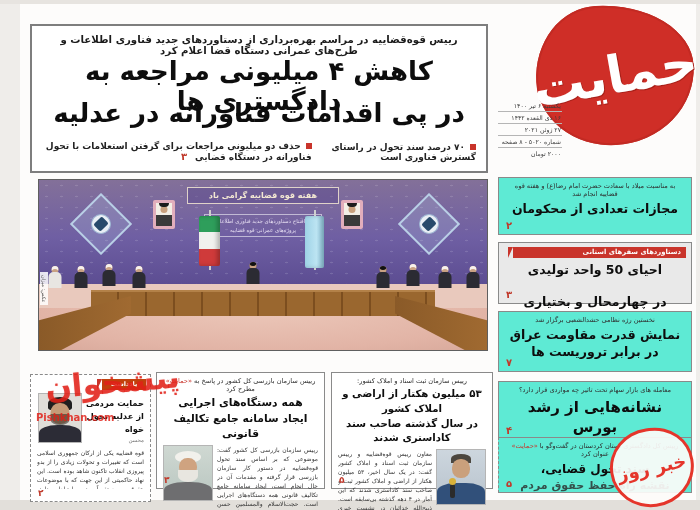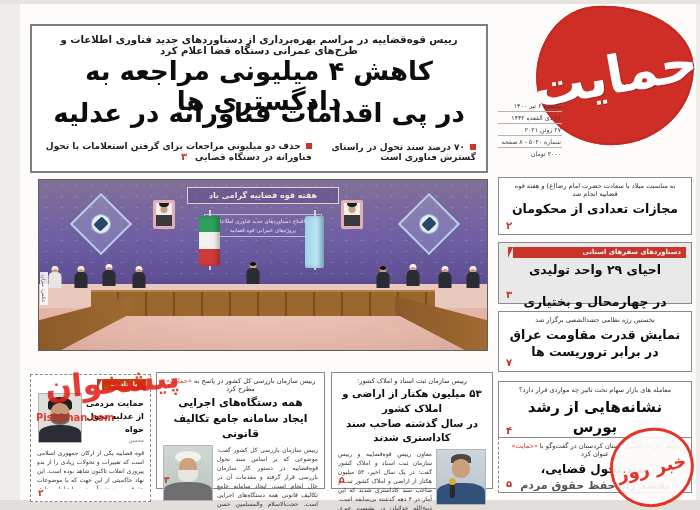--- a/index.html
+++ b/index.html
@@ -54,21 +54,21 @@
   .person.white::after { background:#e8e6e2; }
   .table-front { position:absolute; left:52px; right:52px; top:110px; height:26px;
     background:repeating-linear-gradient(90deg,#9a672f 0 26px,#7c4e1f 26px 28px); border-top:2px solid #b38148; z-index:3; }
   .rail { position:absolute; top:116px; width:92px; height:58px; background:linear-gradient(90deg,#8a5a28,#a06a31); z-index:3; }
   .rail.left { left:0; clip-path:polygon(0 42%, 100% 0, 100% 30%, 16% 100%, 0 100%); }
   .rail.right { right:0; clip-path:polygon(100% 42%, 0 0, 0 30%, 84% 100%, 100% 100%); }
   .carpet { position:absolute; left:0; right:0; top:128px; bottom:0; background:radial-gradient(ellipse at 50% 0%, #ecc8ba 0%, #e2b4a6 70%, #d8a99b 100%); z-index:2; }
   .credit { position:absolute; left:1px; top:92px; writing-mode:vertical-rl; font-size:5px; color:#555; background:rgba(255,255,255,.85); padding:3px 1px; z-index:5; }
 
   
-  .rbox { position:absolute; left:498px; width:194px; background:#ffffff; border:1.5px solid #8a8a8a; padding:4px 6px; z-index:2; }
+  .rbox { position:absolute; left:498px; width:194px; background:#5eead4; border:1.5px solid #8a8a8a; padding:4px 6px; z-index:2; }
   .rbox .kicker { text-align:center; font-size:6.6px; color:#2e2e2e; margin-bottom:3px; }
   .rbox .hl { text-align:center; font-size:12.5px; font-weight:900; color:#0d0d0d; line-height:1.35; }
   .rbox .pagenum { position:absolute; bottom:3px; left:7px; font-size:10px; }
   .rbox1 { top:177px; height:58px; }
   .rbox2 { top:242px; height:62px; background:#e9e9e9; }
   .rbox2 .redtab { position:absolute; top:4px; right:5px; left:14px; height:11px; background:#c9342b; color:#fff; font-size:6.8px; font-weight:700; text-align:right; padding:1px 5px 0 0; }
   .rbox2 .redtab::after { content:""; position:absolute; left:-5px; top:0; border-style:solid; border-width:11px 5px 0 0; border-color:#c9342b transparent transparent transparent; }
   .rbox2 .hl { margin-top:15px; }
   .rbox3 { top:311px; height:61px; }
   .rbox4 { top:381px; height:64px; }
@@ -193,21 +193,21 @@
   </div>
 
   <div class="rbox rbox1">
     <div class="kicker">به مناسبت میلاد با سعادت حضرت امام رضا(ع) و هفته قوه قضاییه انجام شد</div>
     <div class="hl">مجازات تعدادی از محکومان</div>
     <div class="pagenum pg">۲</div>
   </div>
 
   <div class="rbox rbox2">
     <div class="redtab">دستاوردهای سفرهای استانی</div>
-    <div class="hl">احیای ۲۹ واحد تولیدی</div>
+    <div class="hl">احیای 50 واحد تولیدی</div>
     <div class="hl">در چهارمحال و بختیاری</div>
     <div class="pagenum pg">۳</div>
   </div>
 
   <div class="rbox rbox3">
     <div class="kicker">نخستین رژه نظامی حشدالشعبی برگزار شد</div>
     <div class="hl">نمایش قدرت مقاومت عراق</div>
     <div class="hl">در برابر تروریست ها</div>
     <div class="pagenum pg">۷</div>
   </div>

